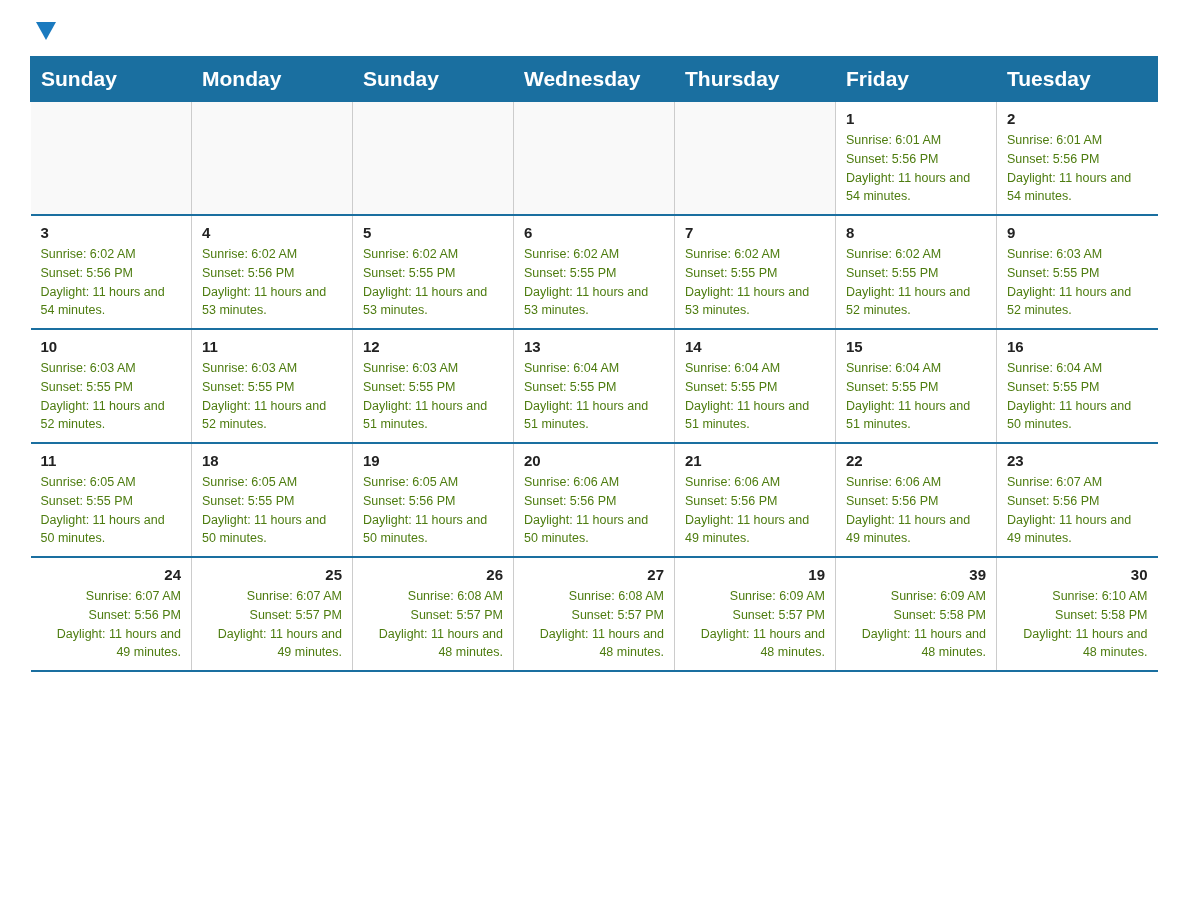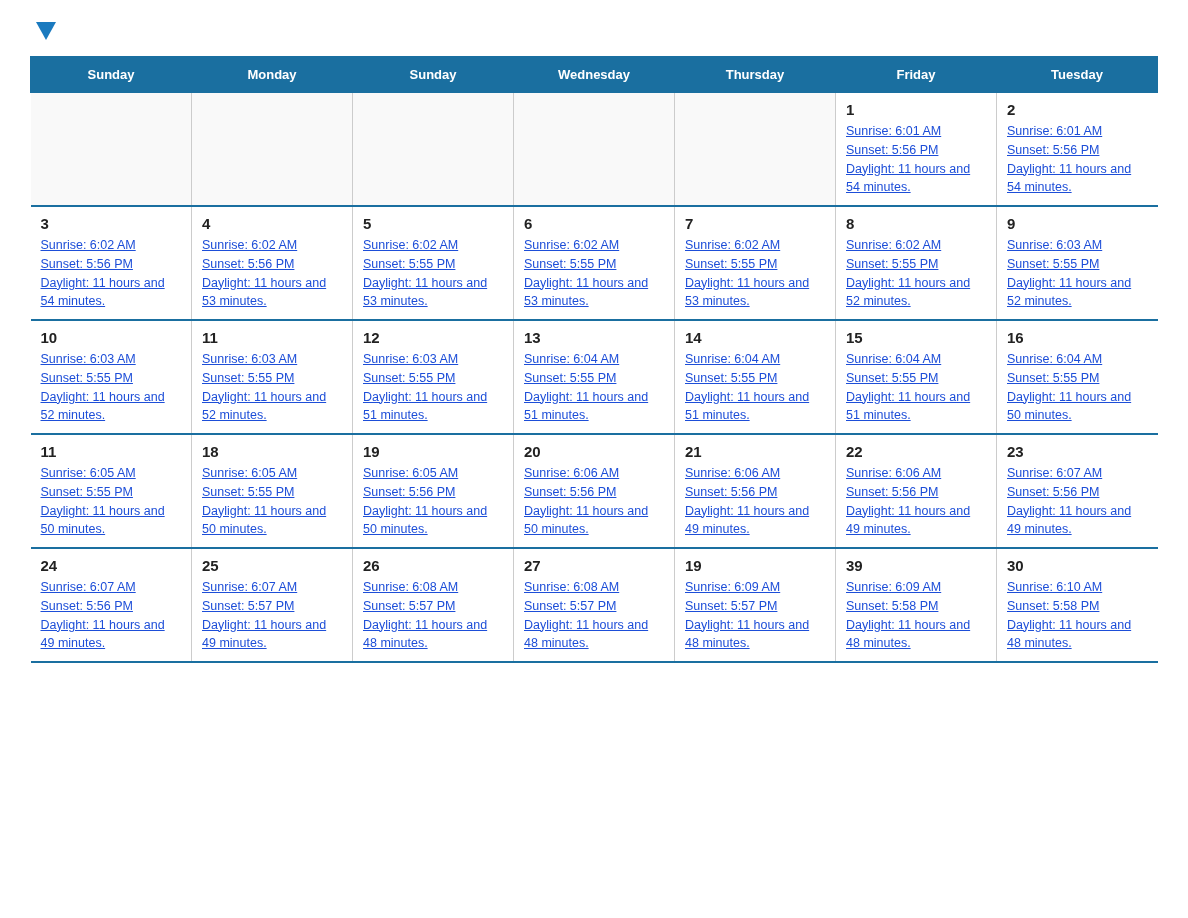--- a/index.html
+++ b/index.html
@@ -46,24 +46,24 @@
       margin-top: 4px;
     }
     table {
       width: 100%;
       border-collapse: collapse;
       table-layout: fixed;
     }
     thead tr th {
       background-color: #1a6fa0;
       color: #fff;
-      font-size: 13px;
+      font-size: 21px;
       font-weight: bold;
       padding: 10px 10px;
-      text-align: center;
+      text-align: left;
       border: 1px solid #1a6fa0;
     }
     tbody tr {
       border-bottom: 2px solid #1a6fa0;
     }
     tbody tr td {
       vertical-align: top;
       padding: 8px 10px;
       font-size: 13px;
       color: #222;
@@ -76,29 +76,29 @@
     }
     .day-number {
       font-size: 15px;
       font-weight: bold;
       color: #222;
       display: block;
       margin-bottom: 4px;
     }
     .day-info {
       font-size: 12.5px;
-      color: #1d4ed8;
+      color: #4d7c0f;
       line-height: 1.5;
-      text-decoration: underline;
     }
     .empty-cell {
       background: #f9f9f9;
     }
     tbody tr:last-child {
       border-bottom: 2px solid #1a6fa0;
+      text-align: right;
     }
   </style>
 </head>
 <body>
 
 <div class="header">
   <div class="logo">
     <div style="display:flex; flex-direction:column; align-items:flex-start;">
       <div style="display:flex; align-items:center;">
         <span class="logo-text-general"></span>

